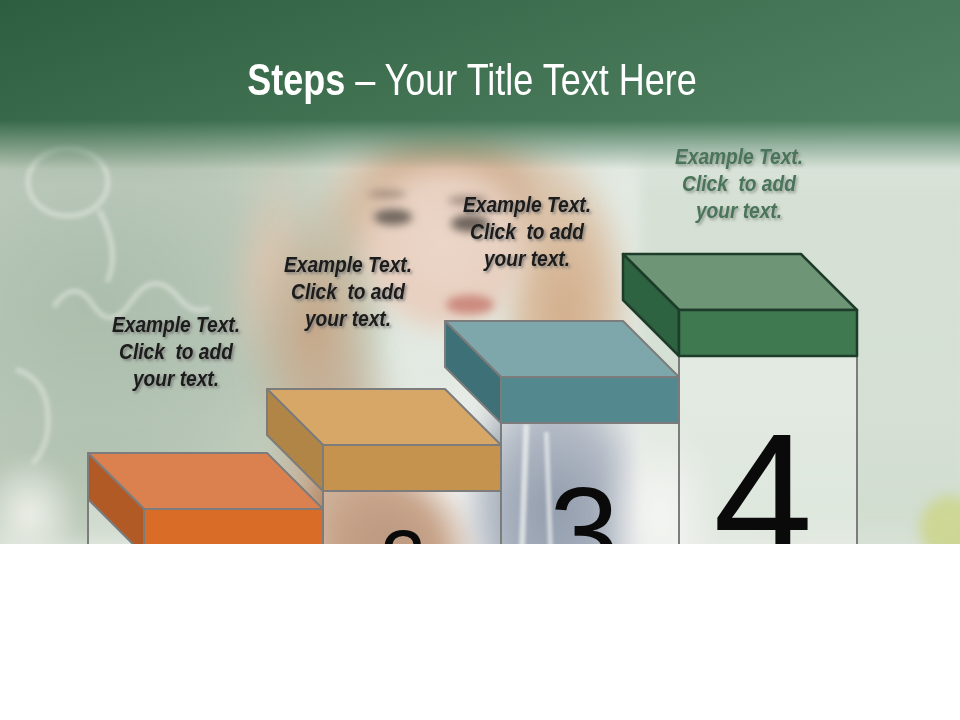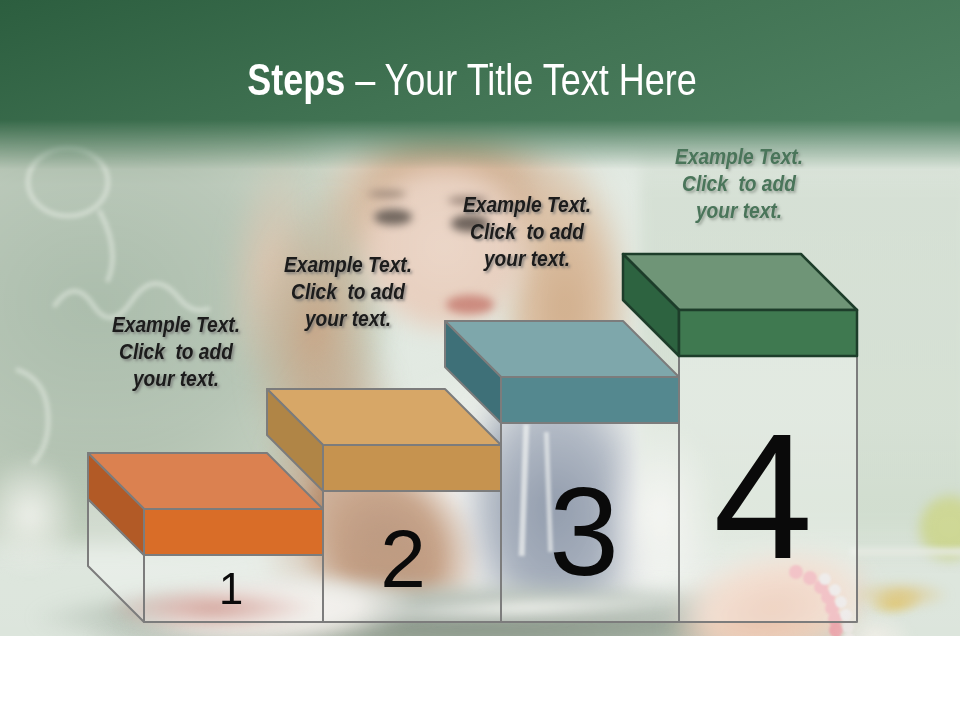--- a/index.html
+++ b/index.html
@@ -1,16 +1,16 @@
 <!DOCTYPE html>
 <html><head>
 <meta charset="utf-8">
 <style>
   html,body{margin:0;padding:0;}
-  #slide{position:relative;width:960px;height:636px;overflow:hidden;
+  #slide{position:relative;width:960px;height:544px;overflow:hidden;
          background:#dce5dc;font-family:"Liberation Sans",sans-serif;}
   .abs{position:absolute;}
   .lbl{position:absolute;width:260px;text-align:center;
        font-style:italic;font-weight:bold;font-size:21.5px;line-height:27px;
        color:#1c1c1c;text-shadow:2px 2px 3px rgba(110,110,110,0.75);transform:scaleX(0.89);}
 </style>
 </head>
 <body>
 <div id="slide">
 

